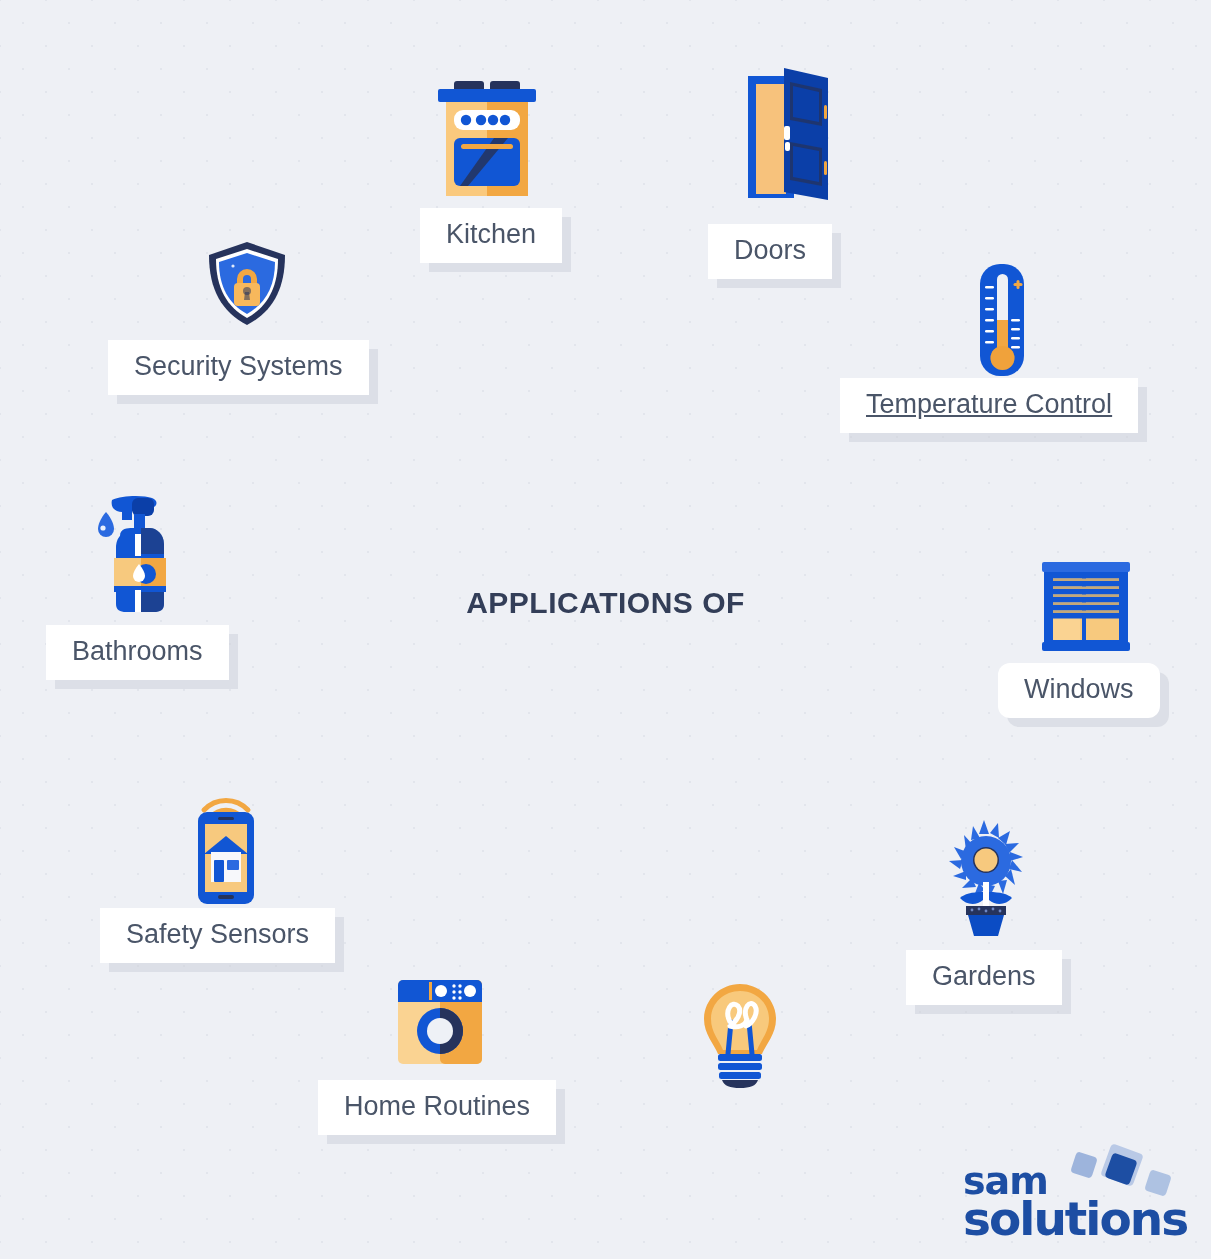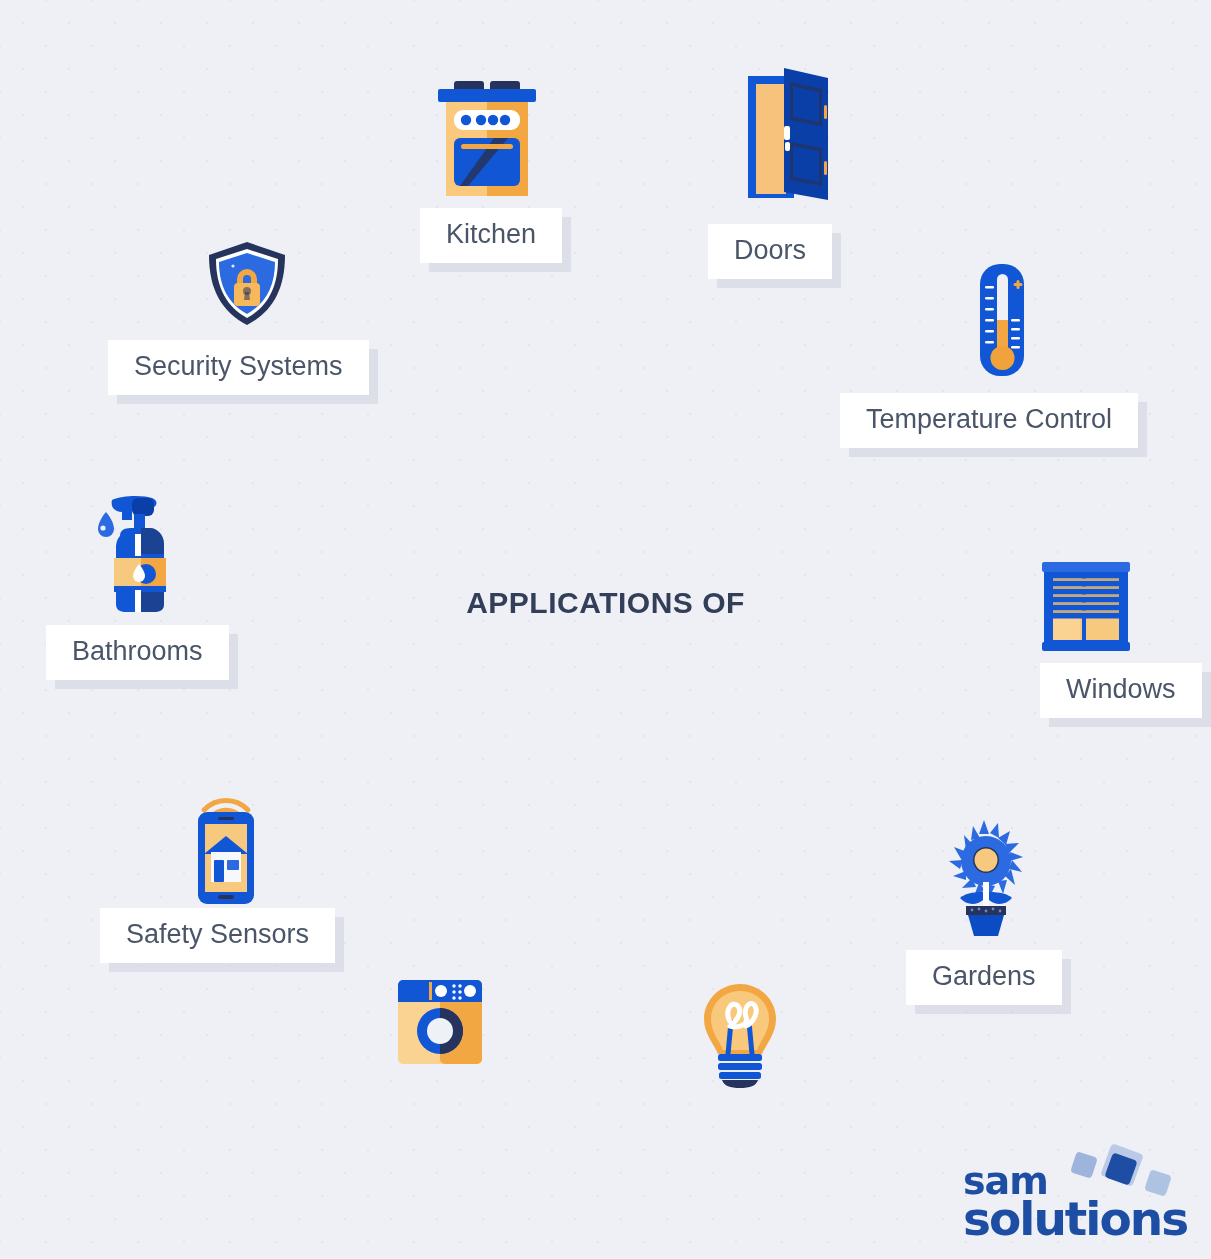--- a/index.html
+++ b/index.html
@@ -153,21 +153,21 @@
         <rect x="37" y="66" width="9" height="2.6" rx="1.3"></rect>
         <rect x="37" y="75" width="9" height="2.6" rx="1.3"></rect>
         <rect x="37" y="84" width="9" height="2.6" rx="1.3"></rect>
       </g>
       <g fill="#f2a742">
         <rect x="39.5" y="21" width="9" height="3" rx="1.5"></rect>
         <rect x="42.5" y="18" width="3" height="9" rx="1.5"></rect>
       </g>
     </svg>
   </div>
-  <div class="chip" style="left:840px;top:393px;">
+  <div class="chip" style="left:840px;top:378px;text-decoration:underline;">
     <span>Temperature Control</span>
   </div>
 
   <div class="icon" style="left:92px;top:492px;">
     <svg width="94" height="124" viewBox="0 0 94 124">
       <path d="M20 8 C30 3 52 3 60 6 C66 8 66 14 60 16 L40 19 L40 28 L30 28 L30 20 C24 20 18 16 20 8 Z" fill="#1156d4"></path>
       <rect x="40" y="6" width="22" height="18" rx="6" fill="#0b3fa8"></rect>
       <path d="M14 20 C20 27 22 33 22 37 a8 8 0 0 1 -16 0 C6 33 8 27 14 20 Z" fill="#2b6ae0"></path>
       <circle cx="11" cy="36" r="2.6" fill="#ffffff" opacity="0.9"></circle>
       <rect x="42" y="22" width="11" height="20" fill="#1156d4"></rect>
@@ -205,21 +205,21 @@
         <rect x="14" y="38.5" width="72" height="2.5" fill="#c4a87a"></rect>
         <rect x="14" y="46.5" width="72" height="2.5" fill="#c4a87a"></rect>
         <rect x="14" y="54.5" width="72" height="2.5" fill="#c4a87a"></rect>
       </g>
       <rect x="6" y="6" width="88" height="10" rx="2" fill="#2b6ae0"></rect>
       <rect x="6" y="86" width="88" height="9" rx="2" fill="#1156d4"></rect>
       <rect x="8" y="16" width="9" height="72" fill="#1156d4"></rect>
       <rect x="83" y="16" width="9" height="72" fill="#1156d4"></rect>
     </svg>
   </div>
-  <div class="chip" style="left:1040px;top:663px;">
+  <div class="chip" style="left:998px;top:663px;border-radius:12px;">
     <span>Windows</span>
   </div>
 
   <div class="icon" style="left:186px;top:788px;">
     <svg width="80" height="116" viewBox="0 0 80 116">
       <g fill="none" stroke="#f2a742" stroke-width="5" stroke-linecap="round">
         <path d="M18 22 A30 30 0 0 1 62 22"></path>
         <path d="M25 29 A20 20 0 0 1 55 29"></path>
         <path d="M33 35 A10 10 0 0 1 47 35"></path>
       </g>
@@ -292,20 +292,23 @@
         <circle cx="58" cy="14" r="1.7"></circle>
           <circle cx="64" cy="14" r="1.7"></circle>
         <circle cx="58" cy="20" r="1.7"></circle>
           <circle cx="64" cy="20" r="1.7"></circle>
       </g>
       <circle cx="44" cy="53" r="23" fill="#1156d4"></circle>
       <path d="M44 30 a23 23 0 0 1 0 46 z" fill="#26335c"></path>
       <circle cx="44" cy="53" r="13" fill="#eef1f6"></circle>
     </svg>
   </div>
+  <div class="chip" style="left:318px;top:1080px;">
+    <span>Home Routines</span>
+  </div>
 
   <div class="icon" style="left:698px;top:982px;">
     <svg width="84" height="106" viewBox="0 0 84 106">
       <path d="M42 2 C62 2 78 18 78 37 C78 52 68 62 64 72 L20 72 C16 62 6 52 6 37 C6 18 22 2 42 2 Z" fill="#f2a742"></path>
       <path d="M42 9 C58 9 71 21 71 37 C71 50 63 58 59 68 L25 68 C21 58 13 50 13 37 C13 21 26 9 42 9 Z" fill="#f8c97c"></path>
       <g stroke="#1156d4" stroke-width="5" fill="none" stroke-linecap="round">
         <path d="M30 72 L33 40"></path>
         <path d="M54 72 L51 40"></path>
       </g>
       <g stroke="#ffffff" stroke-width="5" fill="none" stroke-linecap="round" stroke-linejoin="round">

